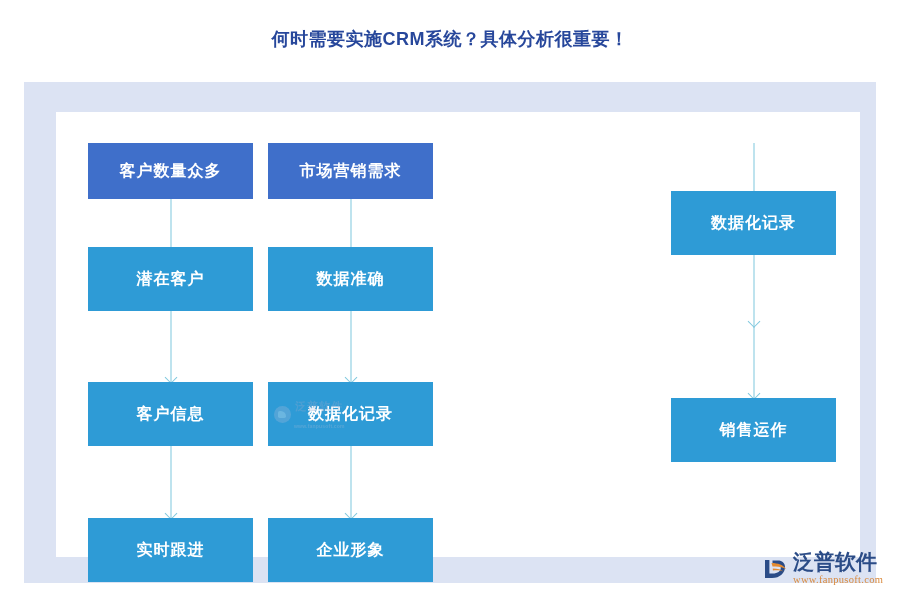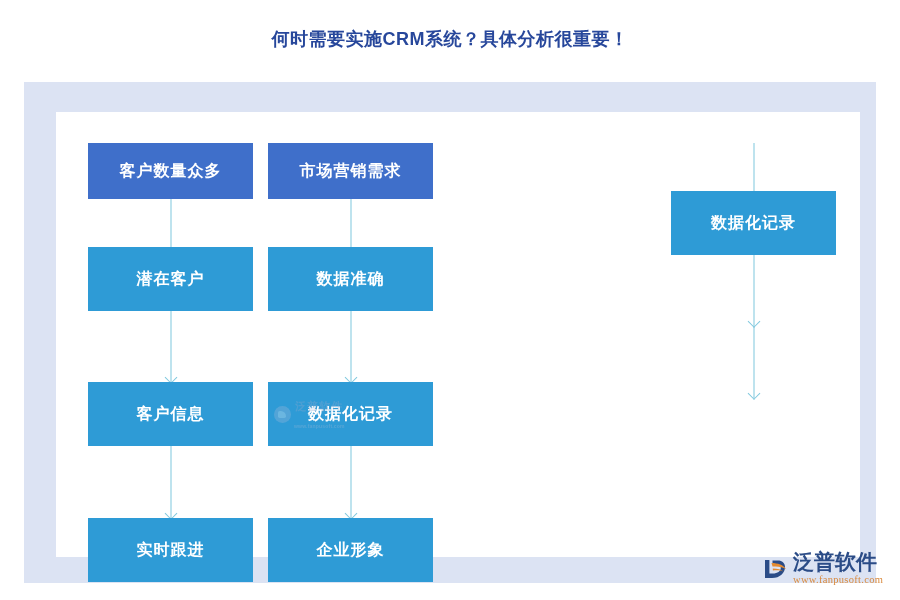--- a/index.html
+++ b/index.html
@@ -247,20 +247,21 @@
       <div class="gap-1">
         <span class="arrow no-head"></span>
       </div>
       <div class="node node-step">数据化记录</div>
       <div class="gap-2">
         <span class="arrow"></span>
       </div>
       <div class="gap-3">
         <span class="arrow"></span>
       </div>
+      <div class="node node-step">销售运作</div>
     </div>
 
   </div>
 </div>
 
 <div class="brand">
   <span class="brand-mark">
     <svg width="26" height="26" viewBox="0 0 26 26" aria-hidden="true">
       <path d="M3 4 L3 22 L10 22 C18 22 23 17 23 11 C23 7 20 4.5 16 4.5 L10.5 4.5 L10.5 9 L15 9 C17.5 9 18.8 10.3 18.8 12 C18.8 15 15.6 17.5 10.8 17.5 L7.4 17.5 L7.4 4 Z" fill="#2B4C87"></path>
       <path d="M9.5 7 C16 7 21.5 9 24 13 C20.5 10.8 15.5 10 10.5 10.6 Z" fill="#E58B30"></path>

